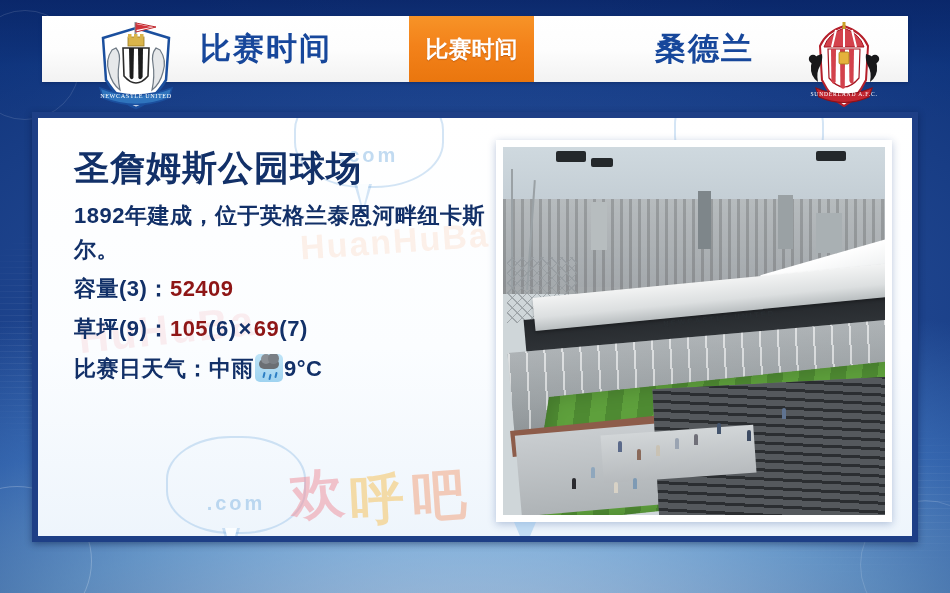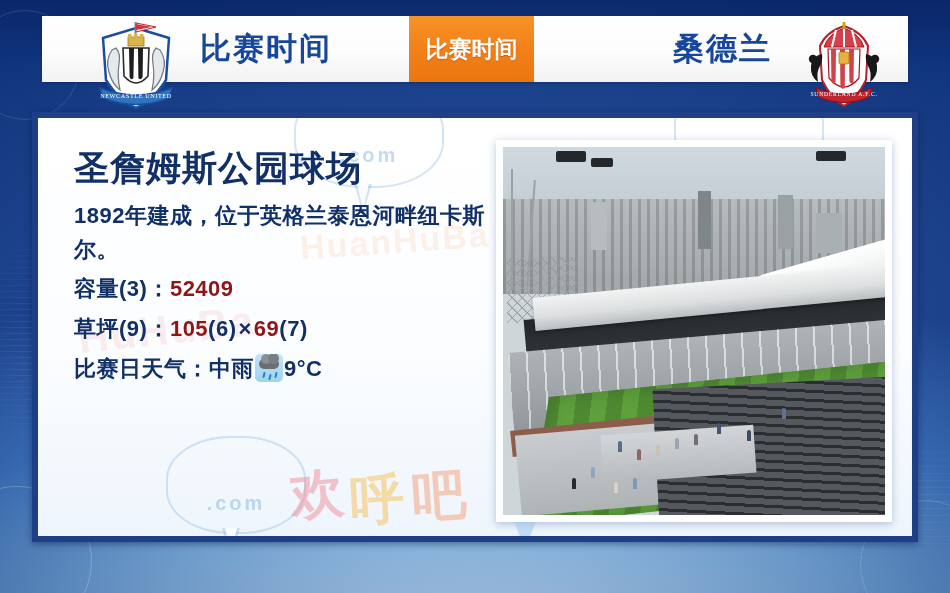--- a/index.html
+++ b/index.html
@@ -48,21 +48,21 @@
     position:absolute; left:42px; top:16px; width:866px; height:66px;
     background:linear-gradient(180deg,#ffffff 0%,#fdfdfd 52%,#f2f2f2 100%);
     box-shadow:0 1px 3px rgba(0,20,60,.35);
   }
   .team-name{
     position:absolute; top:0; height:66px; line-height:66px;
     font-size:31px; font-weight:bold; color:#17479b;
     letter-spacing:2px; white-space:nowrap;
   }
   .team-name.home{ left:158px; }
-  .team-name.away{ right:136px;text-align:center; }
+  .team-name.away{ right:154px;text-align:center; }
 
   #brand-logo{
     position:absolute; left:367px; top:0; width:125px; height:66px;
     background:linear-gradient(180deg,#f79327 0%,#f3821a 45%,#ea760e 100%);
     display:flex; align-items:center; justify-content:center;
   }
   #brand-logo .bl-txt{
     font-size:23px; font-weight:bold; color:#ffffff; letter-spacing:0px;
     text-shadow:0 1px 1px rgba(150,60,0,.45);
     white-space:nowrap;

